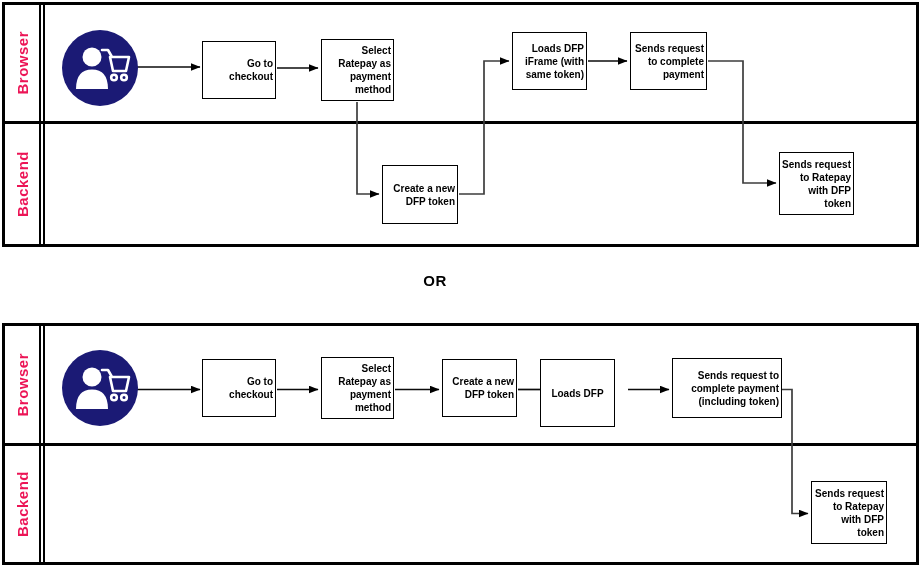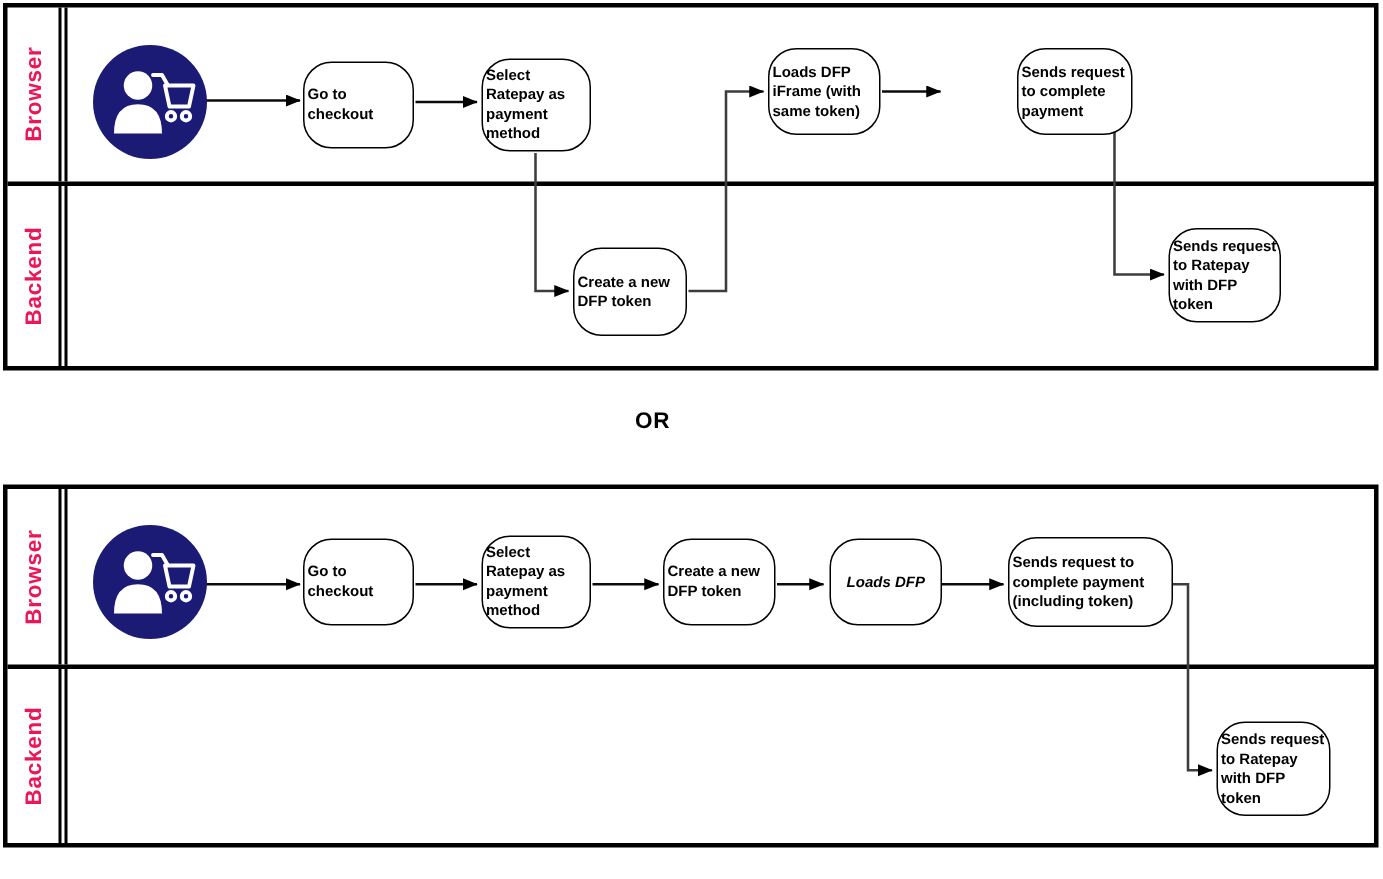--- a/index.html
+++ b/index.html
@@ -69,26 +69,26 @@
     fill: none;
     stroke-width: 1.7px;
   }
   .connectors path.straight { stroke: #0b0b0b; }
   .connectors path.elbow    { stroke: #3d3d3d; }
 
   .node {
     position: absolute;
     box-sizing: border-box;
     border: 1.6px solid #000;
-    border-radius: 19px;
+    border-radius: 0;
     background: #fff;
     display: flex;
     align-items: center;
     justify-content: center;
-    text-align: left;
+    text-align: right;
     font-weight: bold;
     font-size: 10px;
     line-height: 1.3;
     color: #000;
     padding: 1px 2px;
   }
 
   .actor {
     position: absolute;
     width: 76px;
@@ -154,21 +154,21 @@
     </svg>
 
     <svg class="actor" style="left:57px; top:25px;" viewBox="0 0 76 76">
       <use href="#customer-cart"></use>
     </svg>
 
     <div class="node" style="left:197px; top:36px;  width:74px; height:58px;">Go to checkout</div>
     <div class="node" style="left:316px; top:34px;  width:73px; height:62px;">Select Ratepay as payment method</div>
     <div class="node" style="left:377px; top:160px; width:76px; height:59px;">Create a new DFP token</div>
     <div class="node" style="left:507px; top:27px;  width:75px; height:58px;">Loads DFP iFrame (with same token)</div>
-    <div class="node" style="left:625px; top:27px;  width:77px; height:58px;margin-left:48px;">Sends request to complete payment</div>
+    <div class="node" style="left:625px; top:27px;  width:77px; height:58px;">Sends request to complete payment</div>
     <div class="node" style="left:774px; top:147px; width:75px; height:63px;">Sends request to Ratepay with DFP token</div>
   </div>
 
   <div class="or-label">OR</div>
 
   <div class="swimlane flow2">
     <div class="lane-row first">
       <div class="lane-label-cell">
         <span class="lane-label">Browser</span>
       </div>
@@ -190,18 +190,18 @@
       <path class="elbow" d="M766 62 H787 V186 H803" marker-end="url(#arrowhead)"></path>
     </svg>
 
     <svg class="actor" style="left:57px; top:24px;" viewBox="0 0 76 76">
       <use href="#customer-cart"></use>
     </svg>
 
     <div class="node" style="left:197px; top:33px;  width:74px; height:58px;">Go to checkout</div>
     <div class="node" style="left:316px; top:31px;  width:73px; height:62px;">Select Ratepay as payment method</div>
     <div class="node" style="left:437px; top:33px;  width:75px; height:58px;">Create a new DFP token</div>
-    <div class="node" style="left:548px; top:33px;  width:75px; height:58px;font-style:italic;">Loads DFP</div>
+    <div class="node" style="left:535px; top:33px;  width:75px; height:68px;">Loads DFP</div>
     <div class="node" style="left:667px; top:32px;  width:110px; height:60px;">Sends request to complete payment (including token)</div>
     <div class="node" style="left:806px; top:155px; width:76px; height:63px;">Sends request to Ratepay with DFP token</div>
   </div>
 
 </div>
 
 </body></html>

